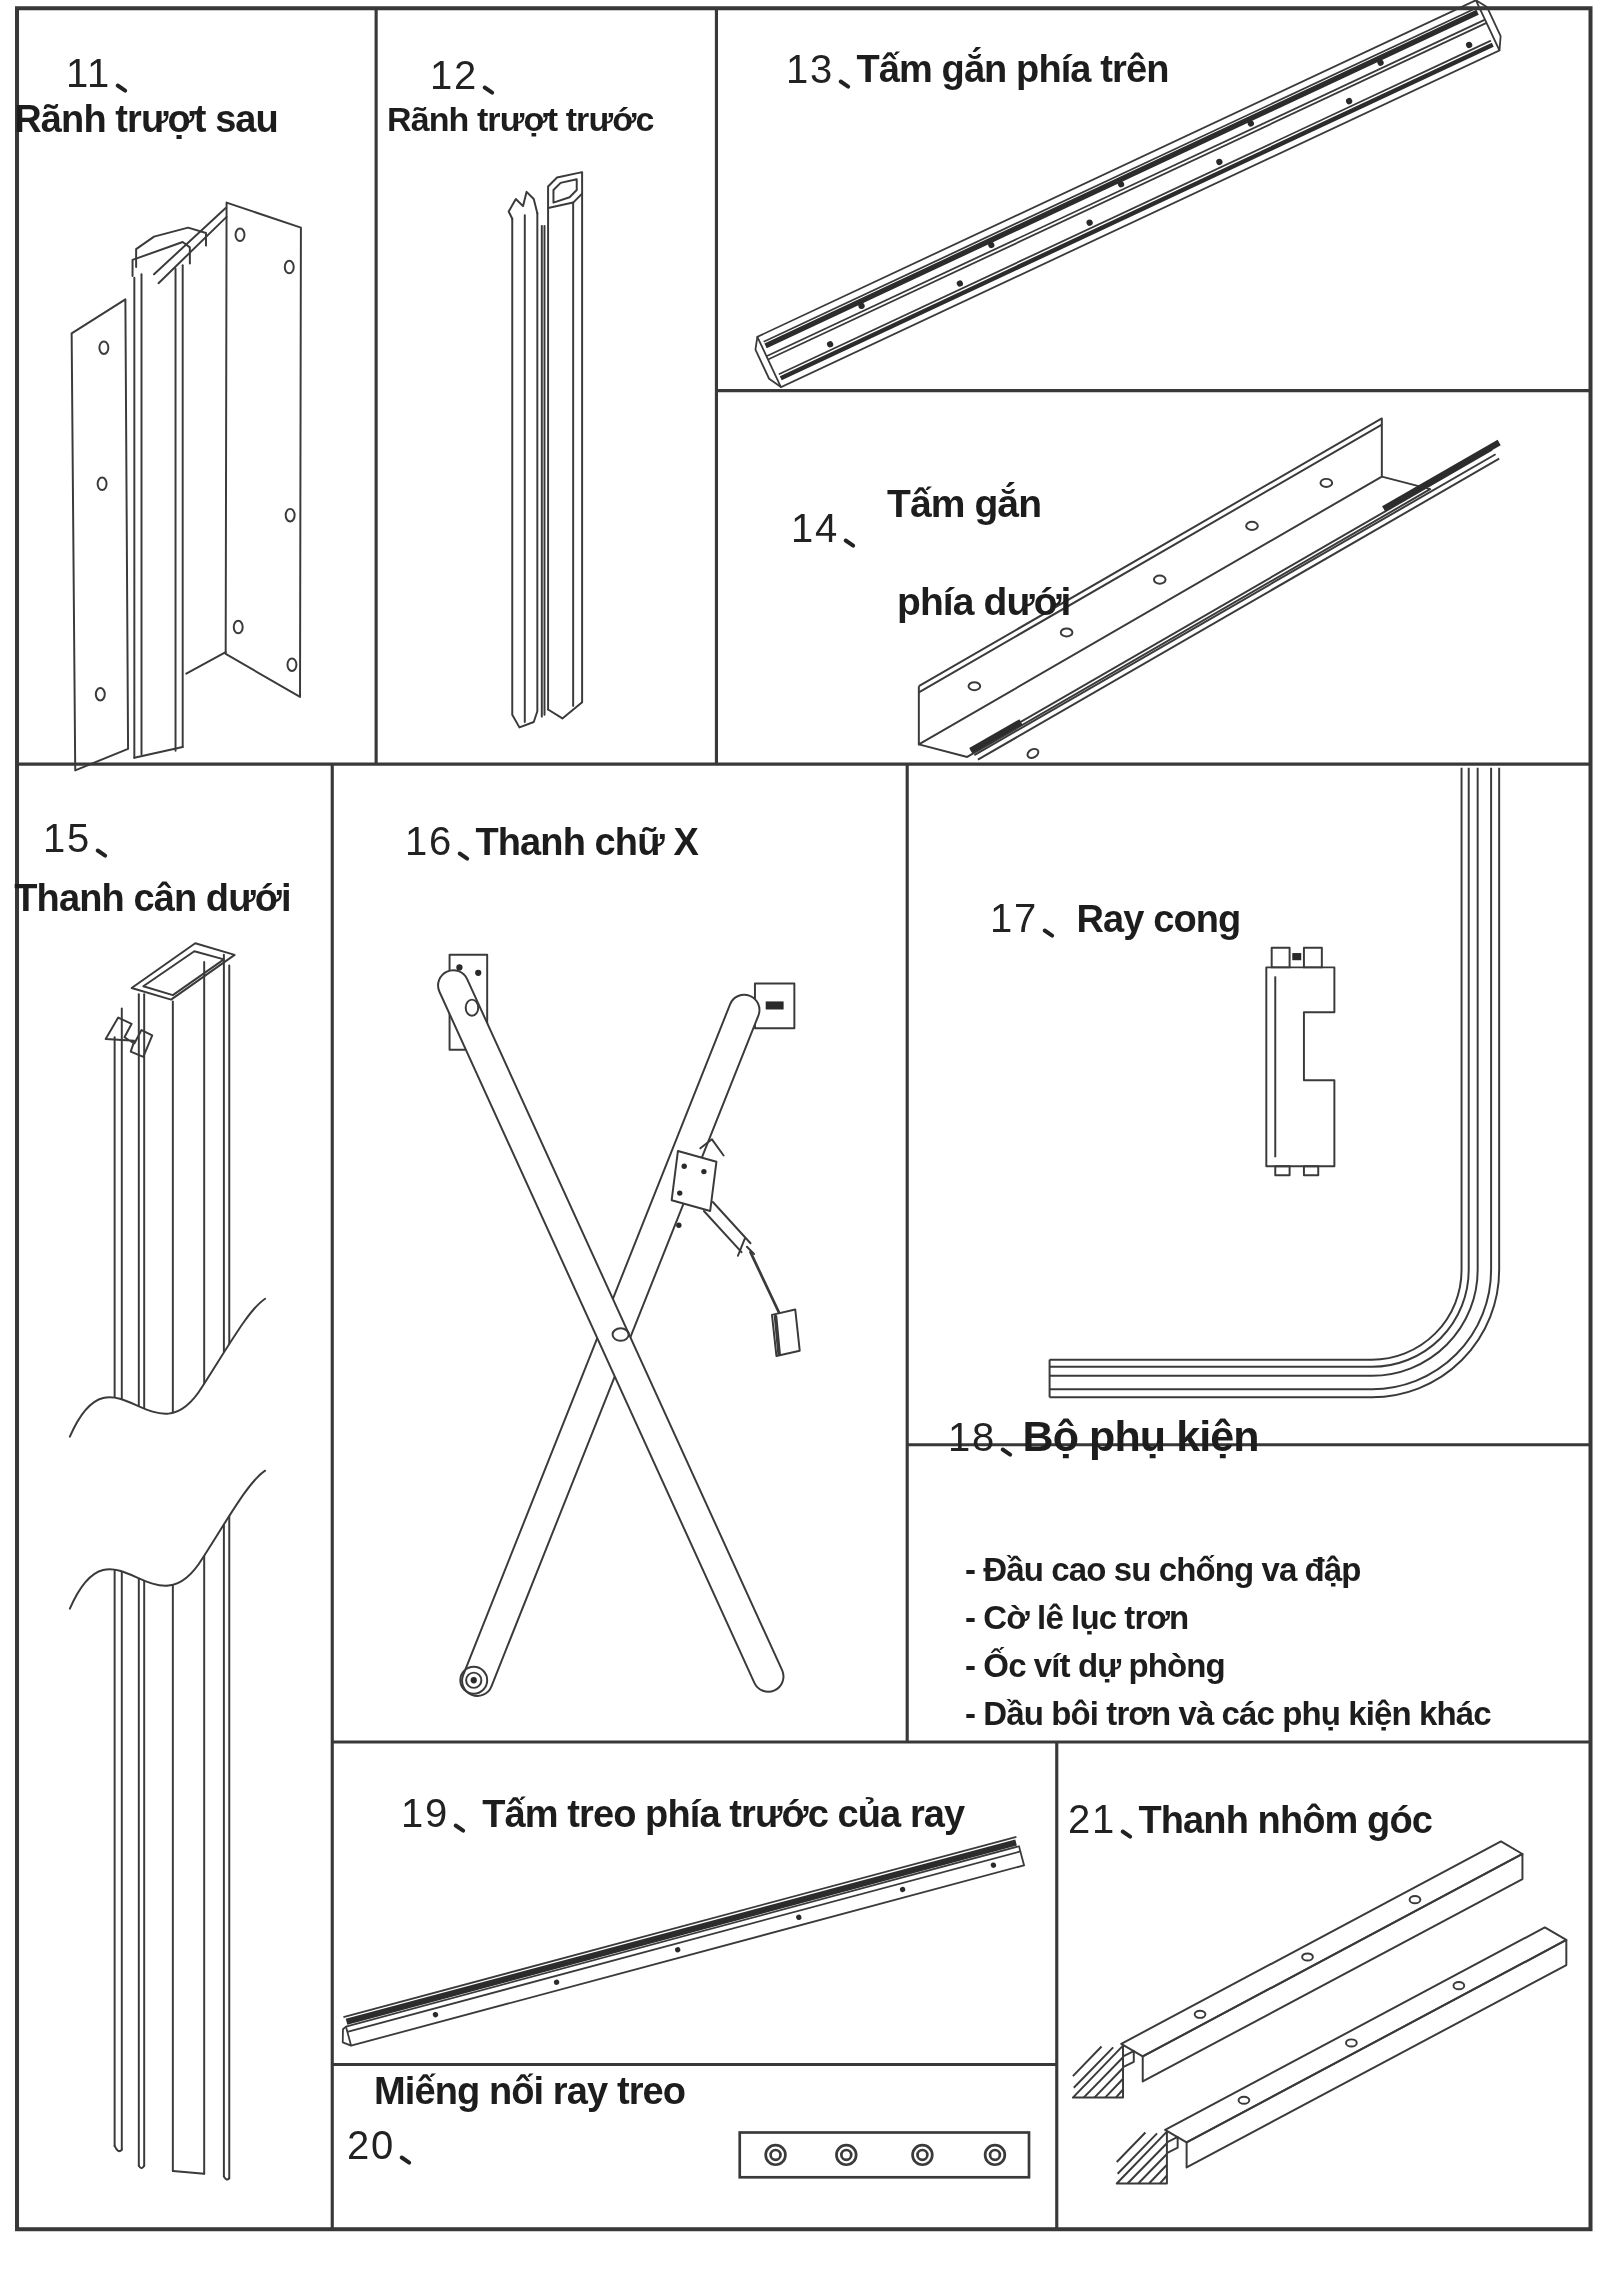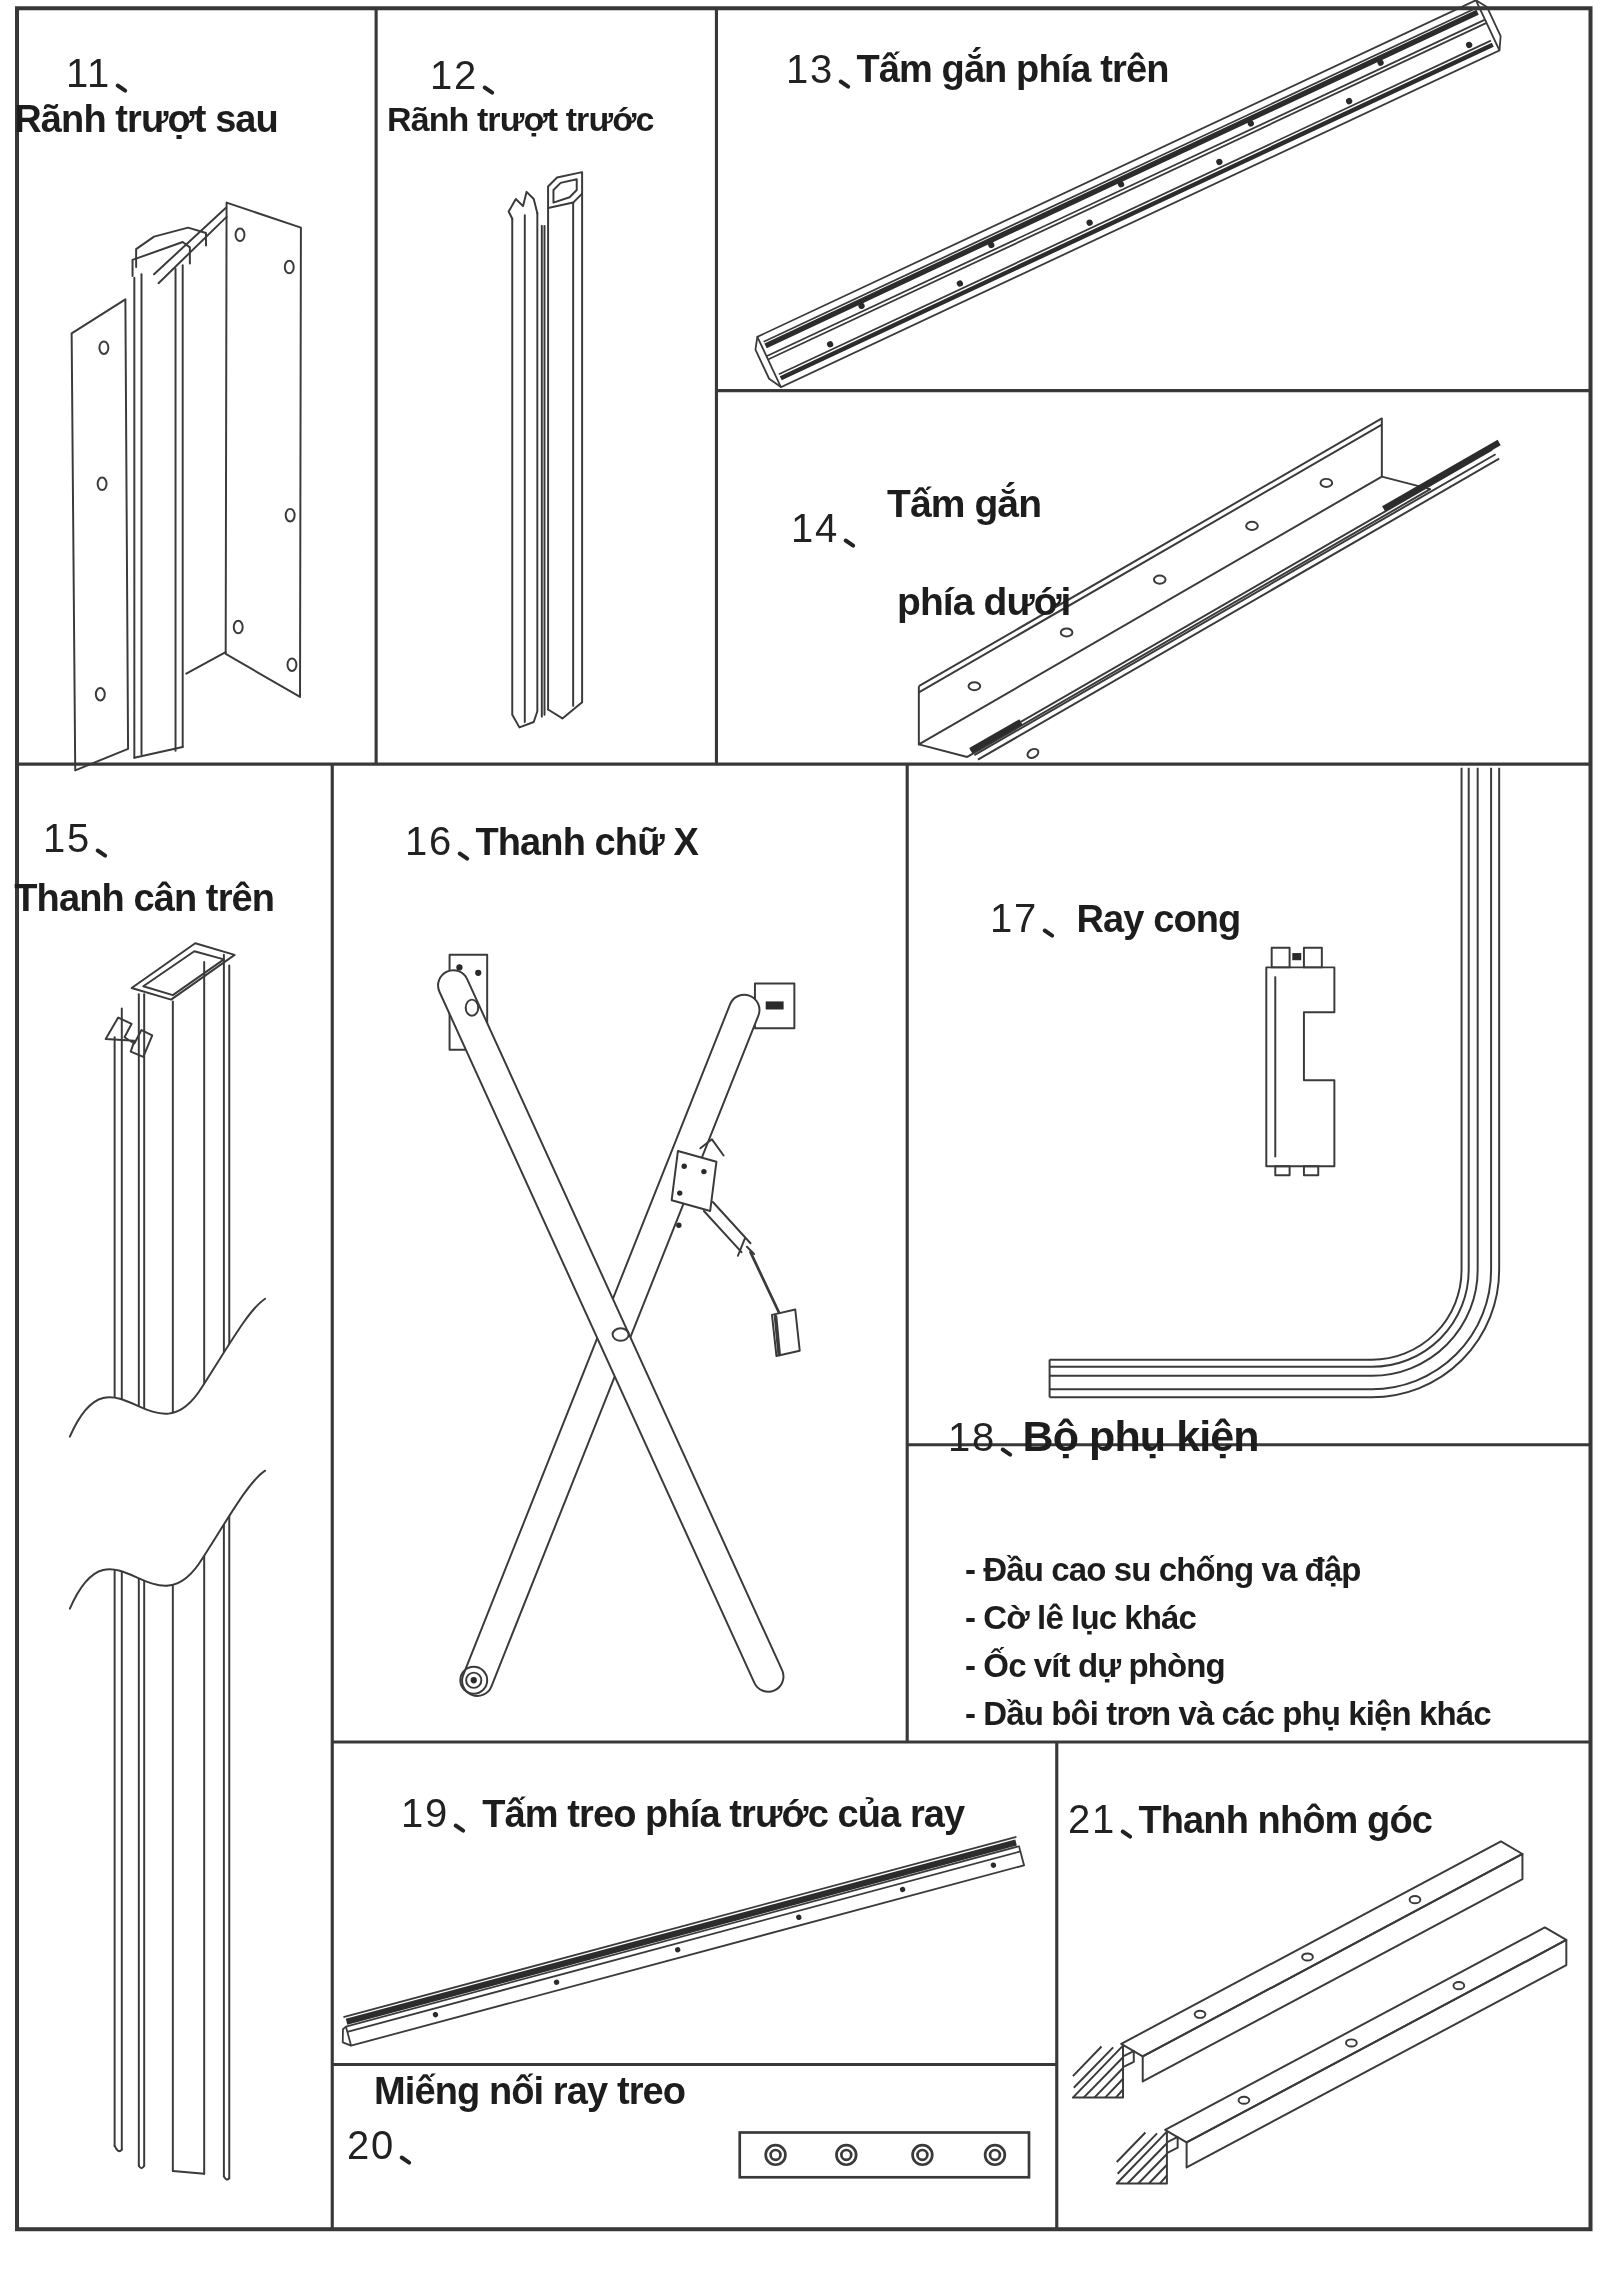--- a/index.html
+++ b/index.html
@@ -240,39 +240,39 @@
   <div class="lbl hdr" style="left:786px;top:48px;">
     <span class="num">13<span class="tick"></span></span>
     <span class="b s42" style="margin-top:1.8px;">Tấm gắn phía trên</span>
   </div>
 
   <div class="lbl num" style="left:791px;top:507px;">14<span class="tick"></span></div>
   <div class="lbl b s44" style="left:887px;top:484px;">Tấm gắn</div>
   <div class="lbl b s44" style="left:897px;top:582px;">phía dưới</div>
 
   <div class="lbl num" style="left:43px;top:817px;">15<span class="tick"></span></div>
-  <div class="lbl b s42" style="left:14.3px;top:879px;">Thanh cân trên</div>
+  <div class="lbl b s42" style="left:14.3px;top:879px;">Thanh cân dưới</div>
 
   <div class="lbl hdr" style="left:405px;top:819px;">
     <span class="num">16<span class="tick"></span></span>
     <span class="b s42" style="margin-top:3.6px;">Thanh chữ X</span>
   </div>
 
   <div class="lbl hdr" style="left:990px;top:896px;">
     <span class="num">17<span class="tick"></span></span>
     <span class="b s42" style="margin-top:3.6px;margin-left:16px;">Ray cong</span>
   </div>
 
   <div class="lbl hdr" style="left:948px;top:1414px;">
     <span class="num">18<span class="tick"></span></span>
     <span class="b s48" style="margin-left:4px;letter-spacing:-0.9px;">Bộ phụ kiện</span>
   </div>
   <div class="lbl bullets" style="left:965px;top:1546px;">
     <div>- Đầu cao su chống va đập</div>
-    <div>- Cờ lê lục khác</div>
+    <div>- Cờ lê lục trơn</div>
     <div>- Ốc vít dự phòng</div>
     <div>- Dầu bôi trơn và các phụ kiện khác</div>
   </div>
 
   <div class="lbl hdr" style="left:401px;top:1791px;">
     <span class="num">19<span class="tick"></span></span>
     <span class="b s42" style="margin-top:3.6px;margin-left:10.7px;">Tấm treo phía trước của ray</span>
   </div>
 
   <div class="lbl b s42" style="left:374px;top:2072px;">Miếng nối ray treo</div>

